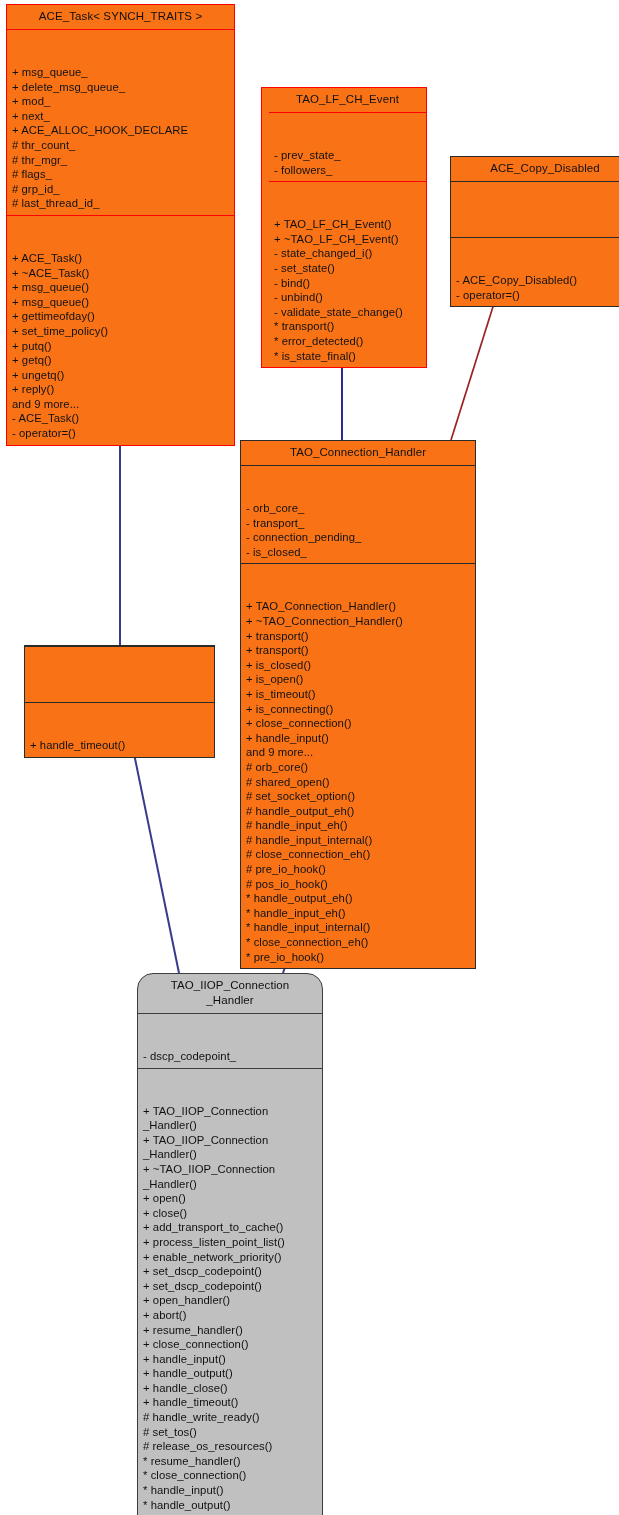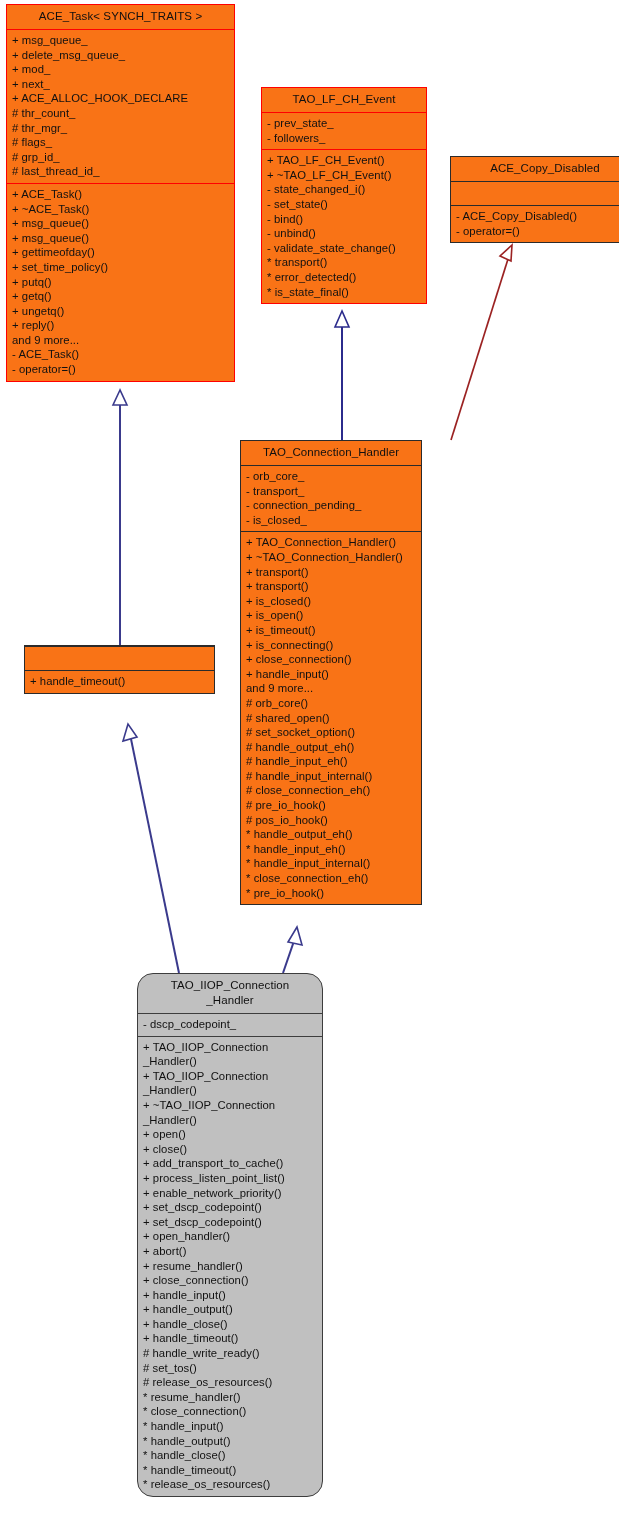--- a/index.html
+++ b/index.html
@@ -43,20 +43,21 @@
     height: 1px;
     background: #000000;
     width: 100%;
   }
   .red > .uml-sep  { background: #ff0000; }
   .dark > .uml-sep { background: #2b2b2b; }
   .gray > .uml-sep { background: #3d3d3d; }
 
   .uml-section {
     padding: 3px 5px 4px 5px;
+    margin-top: 32px;
   }
   .uml-section.empty { min-height: 16px; }
 
   .uml-row {
     font-size: 11.3px;
     line-height: 14.6px;
     color: #111111;
     white-space: pre-wrap;
     letter-spacing: 0.05px;
   }
@@ -131,21 +132,21 @@
       <div class="uml-row">+ putq()</div>
       <div class="uml-row">+ getq()</div>
       <div class="uml-row">+ ungetq()</div>
       <div class="uml-row">+ reply()</div>
       <div class="uml-row">and 9 more...</div>
       <div class="uml-row">- ACE_Task()</div>
       <div class="uml-row">- operator=()</div>
     </div>
   </div>
 
-  <div class="uml-box red" style="left:261px; top:87px; width:166px;">
+  <div class="uml-box red" style="left:261px; top:87px; width:166px;padding-left:7px;">
     <div class="uml-title">TAO_LF_CH_Event</div>
     <div class="uml-sep"></div>
     <div class="uml-section">
       <div class="uml-row">- prev_state_</div>
       <div class="uml-row">- followers_</div>
     </div>
     <div class="uml-sep"></div>
     <div class="uml-section">
       <div class="uml-row">+ TAO_LF_CH_Event()</div>
       <div class="uml-row">+ ~TAO_LF_CH_Event()</div>
@@ -164,21 +165,21 @@
     <div class="uml-title">ACE_Copy_Disabled</div>
     <div class="uml-sep"></div>
     <div class="uml-section empty"></div>
     <div class="uml-sep"></div>
     <div class="uml-section">
       <div class="uml-row">- ACE_Copy_Disabled()</div>
       <div class="uml-row">- operator=()</div>
     </div>
   </div>
 
-  <div class="uml-box dark" style="left:240px; top:440px; width:182px;">
+  <div class="uml-box dark" style="left:240px; top:440px; width:236px;">
     <div class="uml-title">TAO_Connection_Handler</div>
     <div class="uml-sep"></div>
     <div class="uml-section">
       <div class="uml-row">- orb_core_</div>
       <div class="uml-row">- transport_</div>
       <div class="uml-row">- connection_pending_</div>
       <div class="uml-row">- is_closed_</div>
     </div>
     <div class="uml-sep"></div>
     <div class="uml-section">

